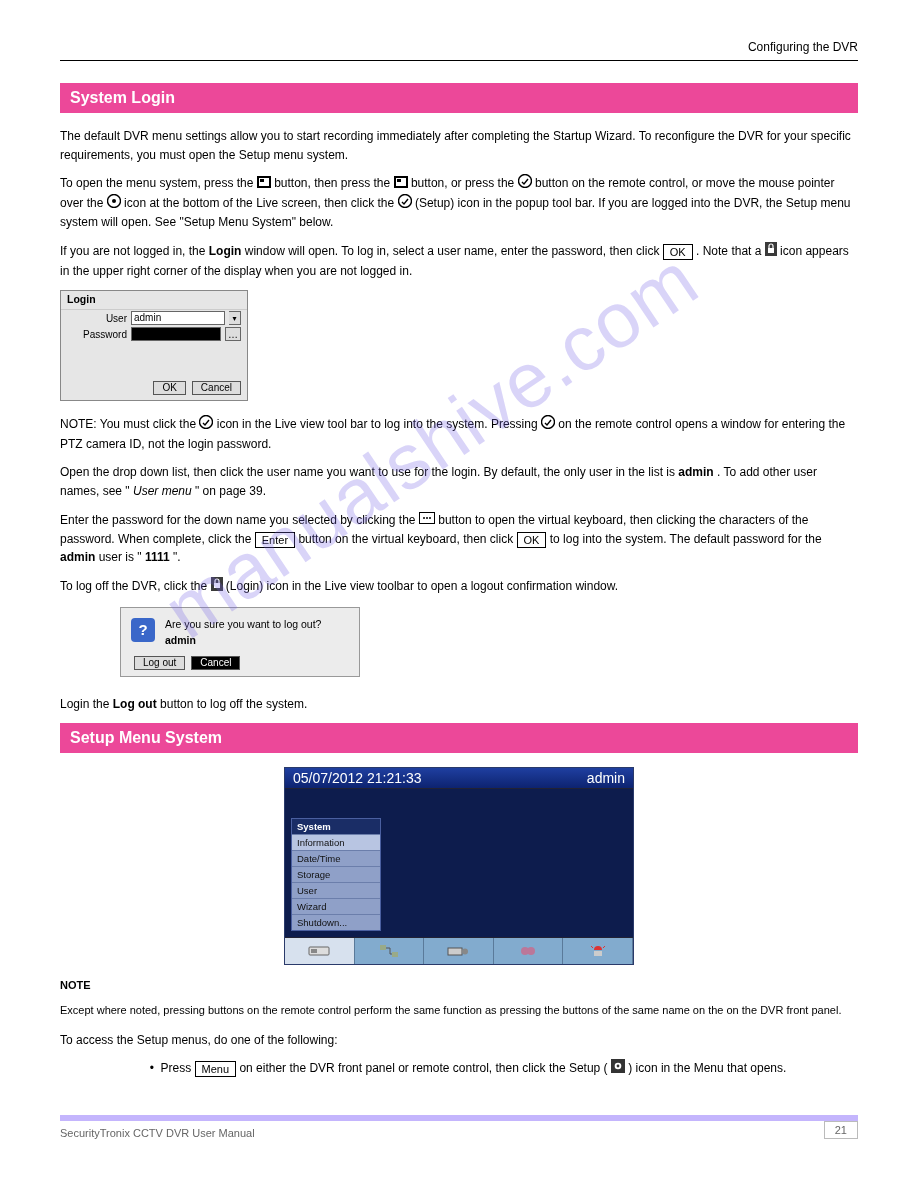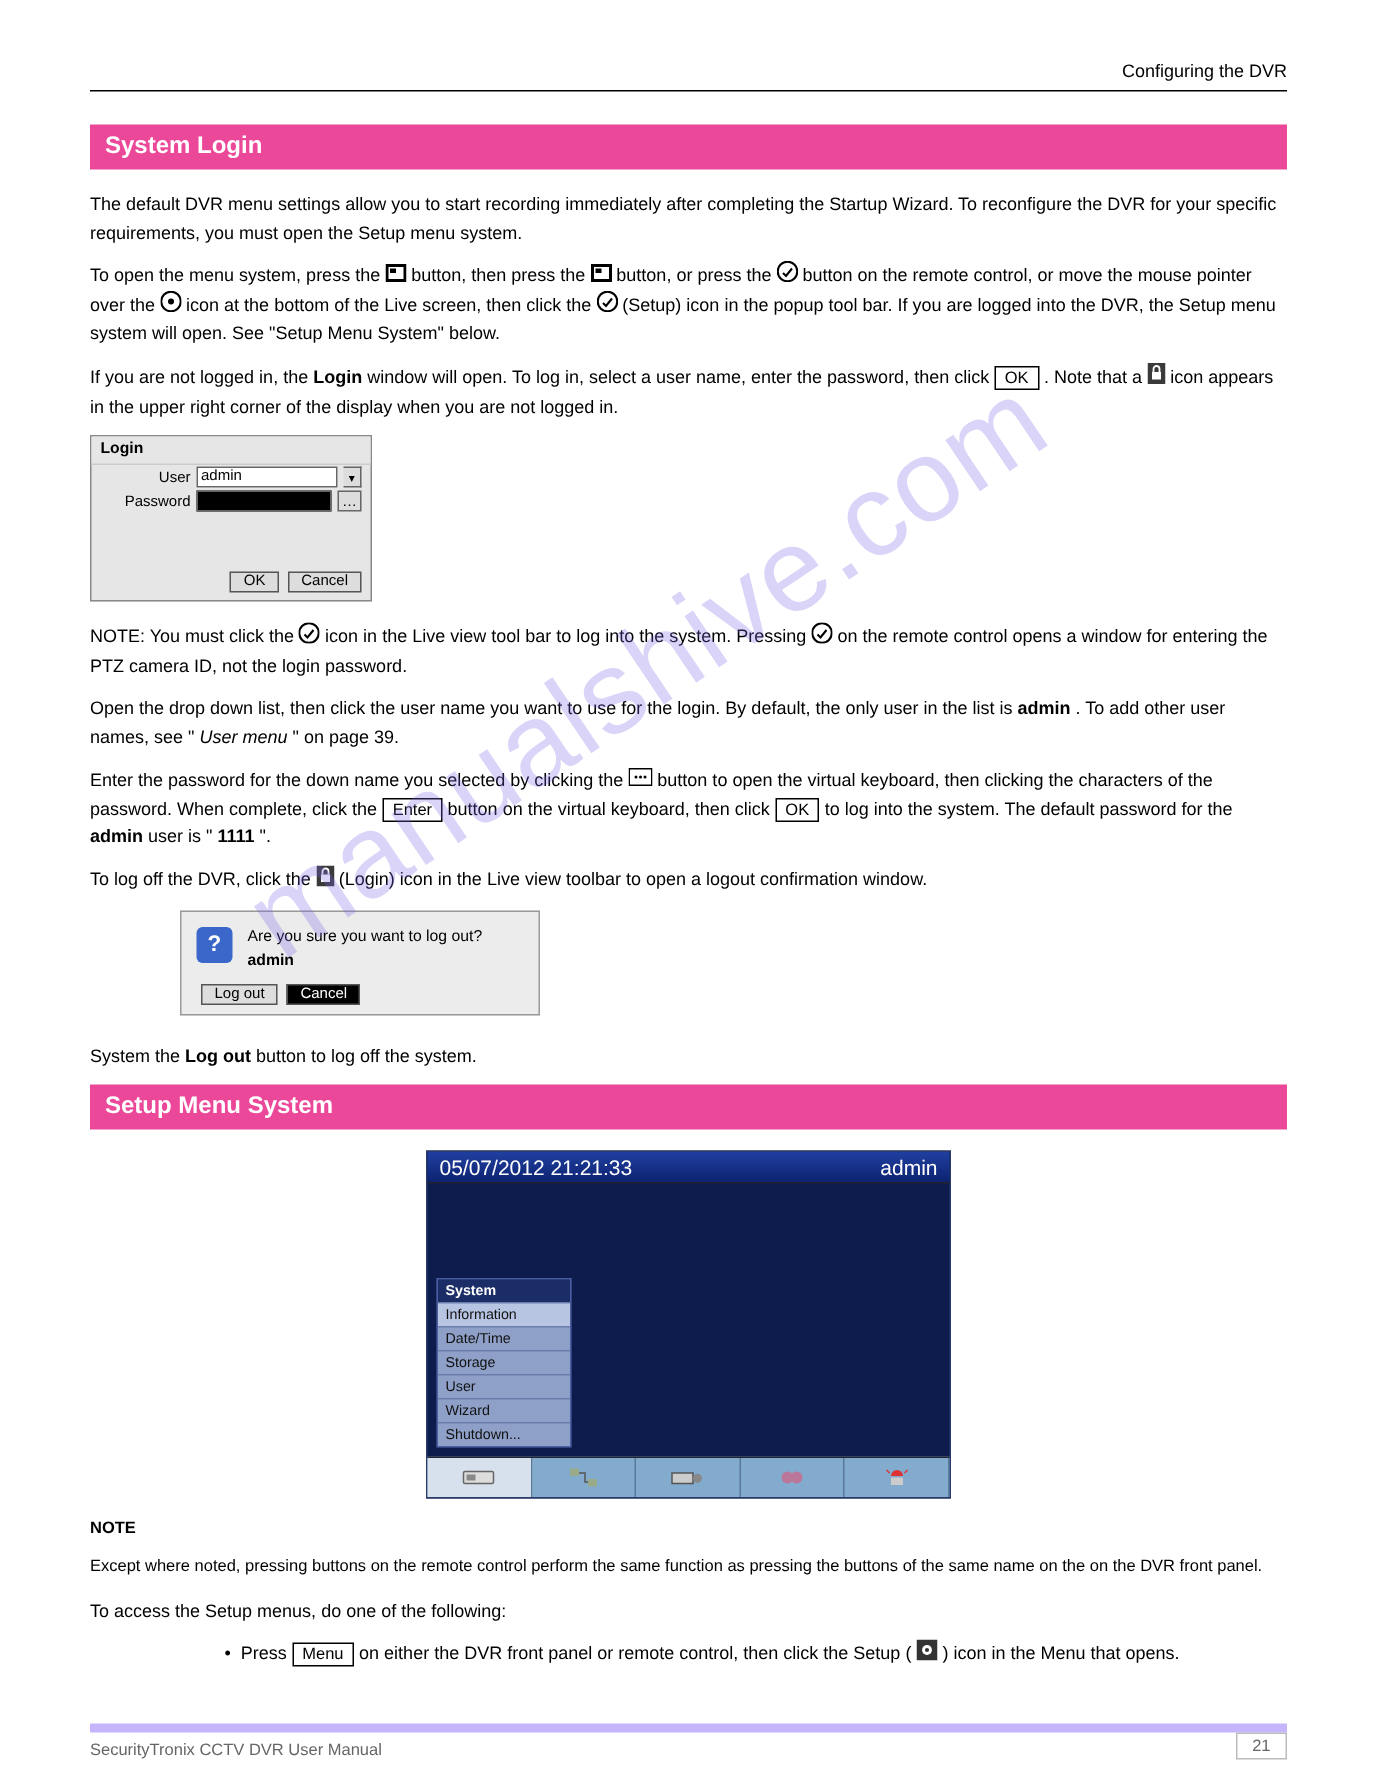--- a/index.html
+++ b/index.html
@@ -140,21 +140,21 @@
   }
   .setup-titlebar {
     background: linear-gradient(#1f3fa0,#0d2370);
     color:#fff;
     padding: 2px 8px;
     display:flex;justify-content:space-between;
     font-size:14px;
     border-bottom:1px solid #223;
   }
   .setup-main {
-    height: 182px;
+    height: 148px;
     position:relative;
     text-decoration:underline;
   }
   .setup-menu {
     position:absolute;
     left:6px; bottom:6px;
     width: 90px;
     background:#2a3f7a;
     border:1px solid #4a5fa0;
   }
@@ -340,21 +340,21 @@
         <div style="margin-top:4px;font-weight:bold;">admin</div>
       </div>
     </div>
     <div class="logout-btns">
       <span class="dlg-btn">Log out</span>
       <span class="dlg-btn sel">Cancel</span>
     </div>
   </div>
 
   <p class="body-text">
-    <span>System the </span>
+    <span>Login the </span>
     <b>Log out</b>
     <span> button to log off the system.</span>
   </p>
 
   <div class="section-bar">Setup Menu System</div>
 
   <div class="setup-shot">
     <div class="setup-titlebar">
       <span>05/07/2012  21:21:33</span>
       <span>admin</span>

